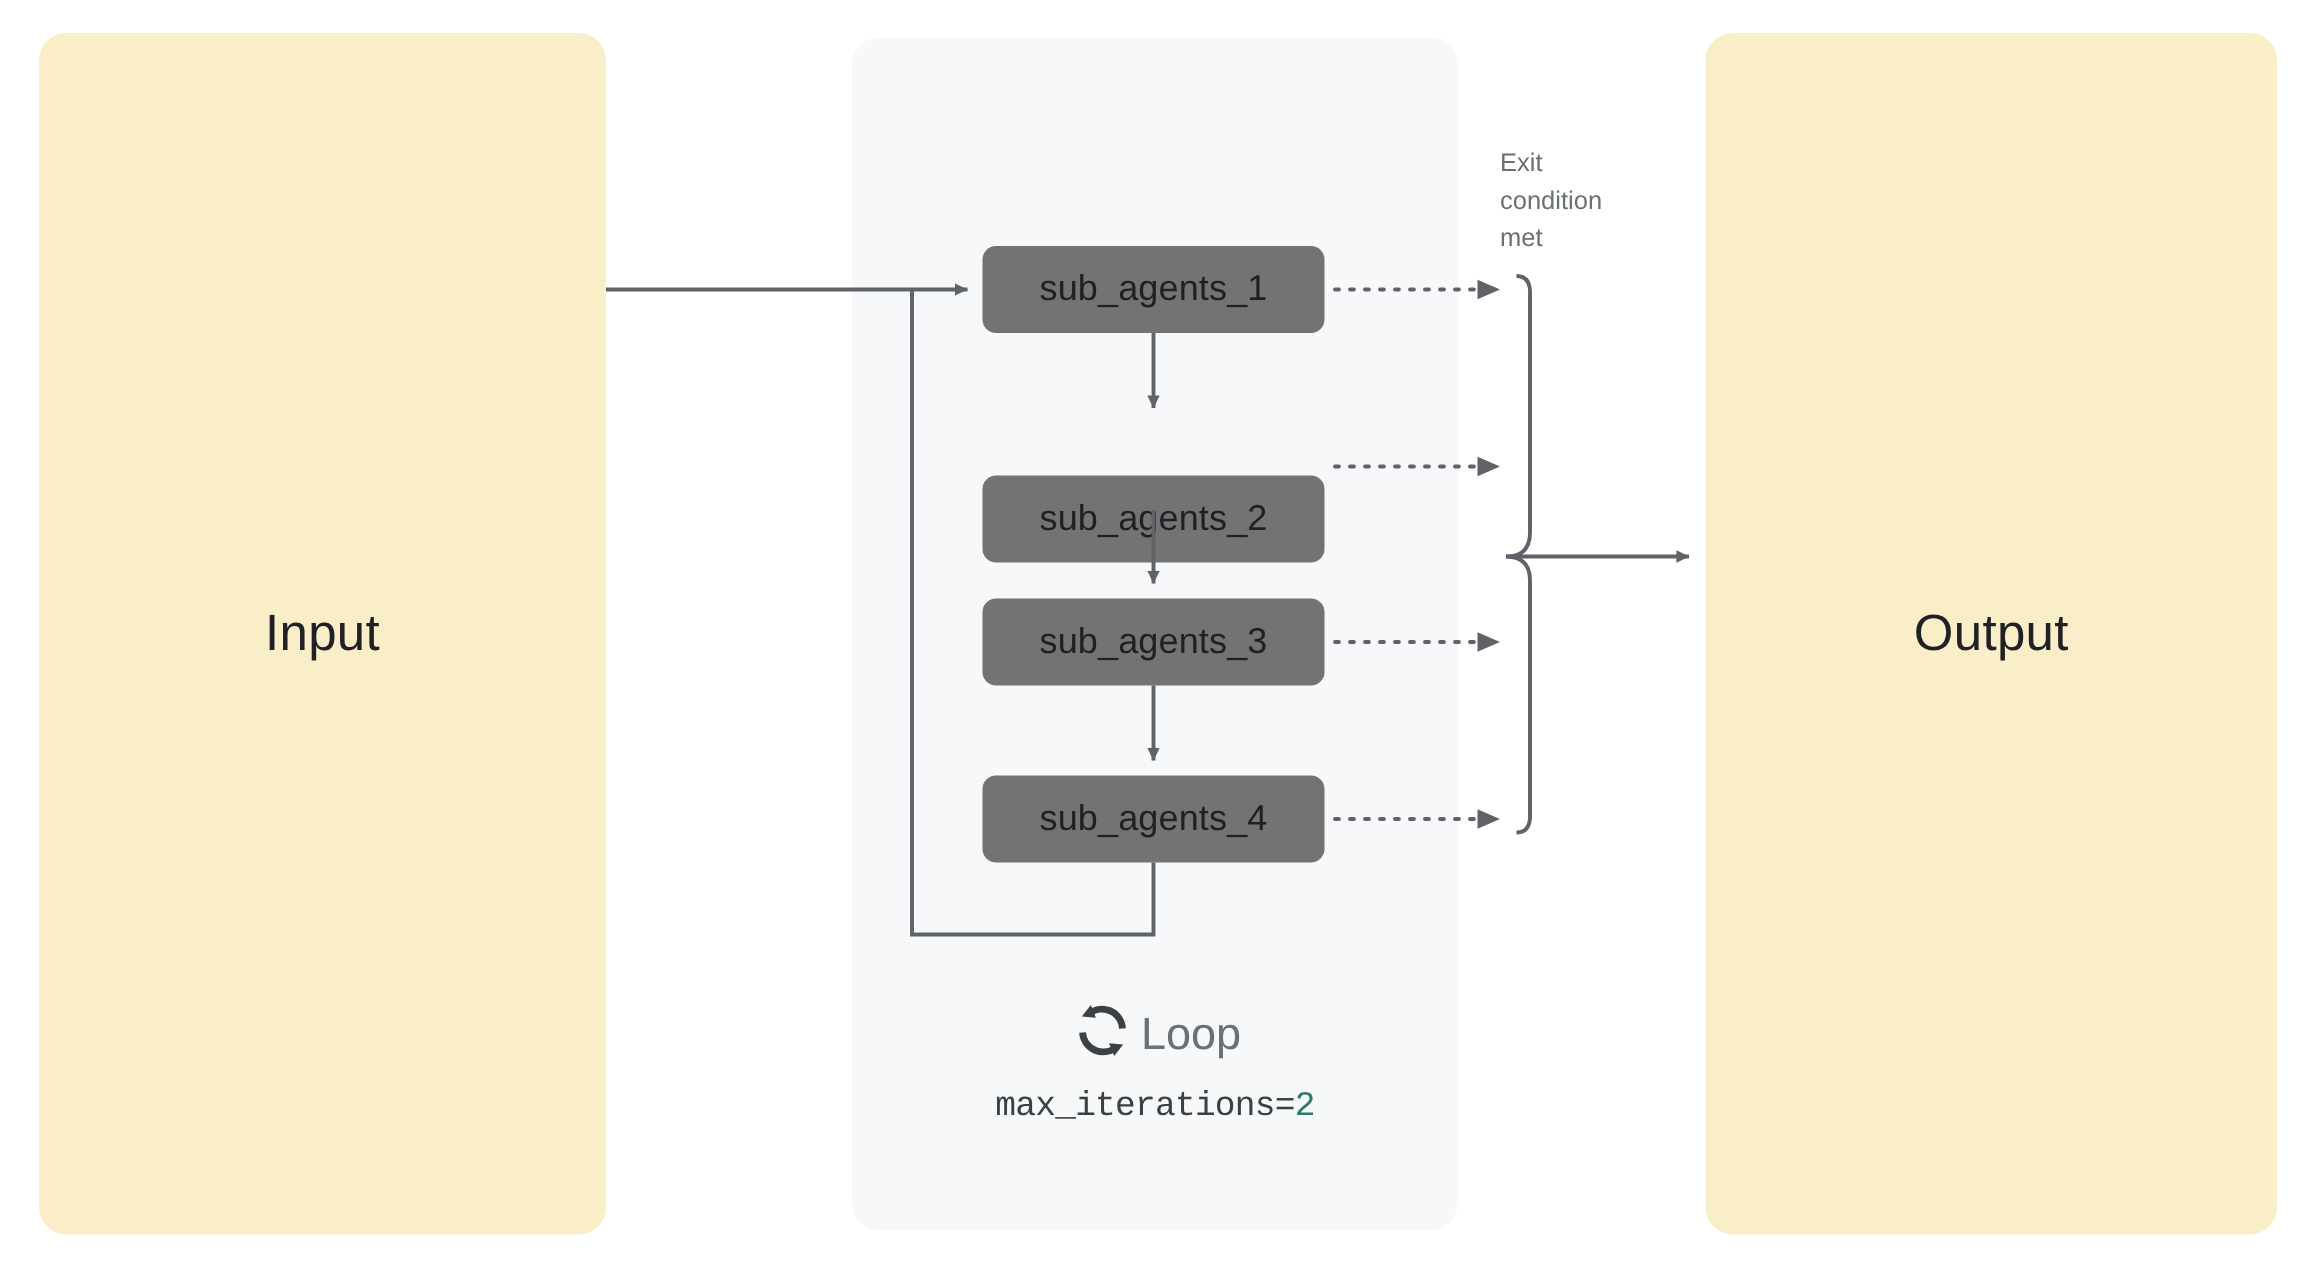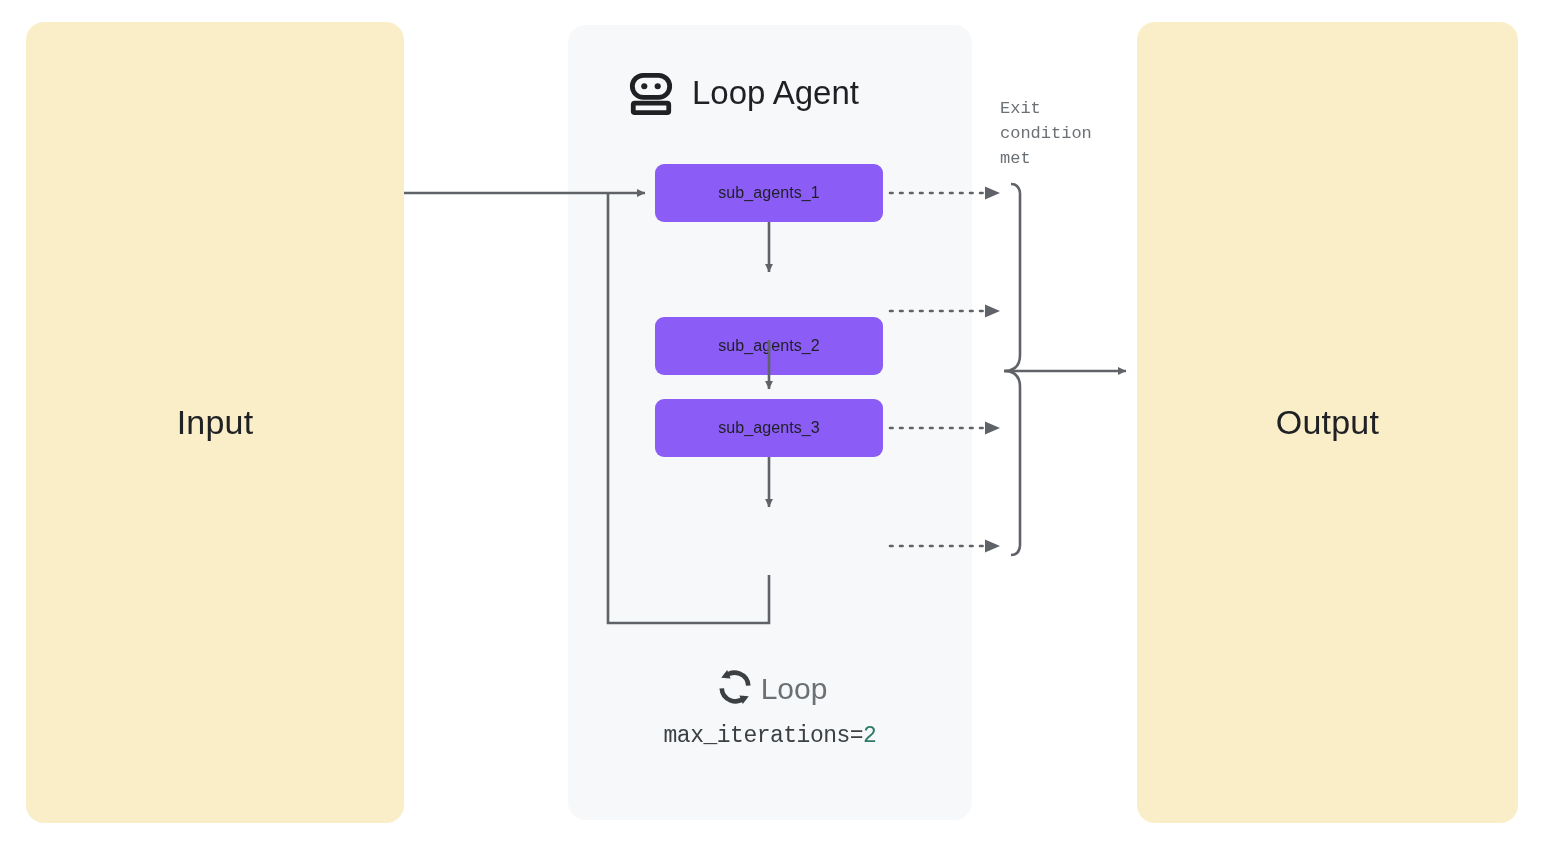--- a/index.html
+++ b/index.html
@@ -69,27 +69,27 @@
     letter-spacing: 0px;
   }
   .robot-icon { display:block; }
 
   
   .agent-box {
     position: absolute;
     left: 655px;
     width: 228px;
     height: 58px;
-    background: #8b5cf6;
+    background: #737373;
     border-radius: 9px;
     display: flex;
     align-items: center;
     justify-content: center;
     color: #1f2023;
-    font-size: 16px;
+    font-size: 24px;
     letter-spacing: 0.1px;
   }
   #agent-box-0 { top: 164px; }
   #agent-box-1 { top: 282px; margin-top: 35px; }
   #agent-box-2 { top: 399px; align-items: center; }
   #agent-box-3 { top: 517px; }
 
   
   #wires {
     position: absolute;
@@ -100,21 +100,20 @@
 
   
   #exit-note {
     position: absolute;
     left: 1000px;
     top: 96px;
     width: 110px;
     font-size: 17px;
     line-height: 25px;
     color: #6b7075;
-    font-family: Liberation Mono, monospace;
   }
 
   
   #loop-footer {
     position: absolute;
     left: 568px;
     top: 665px;
     width: 404px;
     display: flex;
     flex-direction: column;
@@ -148,40 +147,32 @@
   <div id="output-panel" class="side-panel">
     <span class="panel-label">Output</span>
   </div>
 
   <div id="input-panel" class="side-panel">
     <span class="panel-label">Input</span>
   </div>
 
   <div id="loop-panel"></div>
 
-  <div id="agent-title">
-    <span>
-      <svg class="robot-icon" width="46" height="46" viewBox="0 0 48 48" fill="none">
-        <rect x="4.5" y="5.5" width="39" height="23" rx="11.5" stroke="#202124" stroke-width="5"></rect>
-        <circle cx="17" cy="17" r="3.2" fill="#202124"></circle>
-        <circle cx="31" cy="17" r="3.2" fill="#202124"></circle>
-        <rect x="5.5" y="34.5" width="37" height="10" rx="1.5" stroke="#202124" stroke-width="5"></rect>
-      </svg>
-    </span>
-    <span class="title-text">Loop Agent</span>
-  </div>
 
   <div class="agent-box" id="agent-box-0">
     <span>sub_agents_1</span>
   </div>
   <div class="agent-box" id="agent-box-1">
     <span>sub_agents_2</span>
   </div>
   <div class="agent-box" id="agent-box-2">
     <span>sub_agents_3</span>
+  </div>
+  <div class="agent-box" id="agent-box-3">
+    <span>sub_agents_4</span>
   </div>
 
   <svg id="wires" width="1544" height="848" viewBox="0 0 1544 848">
     <defs>
       <marker id="arrowR" markerWidth="9" markerHeight="9" refX="8.4" refY="4.5" orient="auto" markerUnits="userSpaceOnUse">
         <path d="M0,0.4 L8.6,4.5 L0,8.6 Z" fill="#5f6368"></path>
       </marker>
       <marker id="arrowD" markerWidth="9" markerHeight="9" refX="8.4" refY="4.5" orient="auto" markerUnits="userSpaceOnUse">
         <path d="M0,0.4 L8.6,4.5 L0,8.6 Z" fill="#5f6368"></path>
       </marker>

